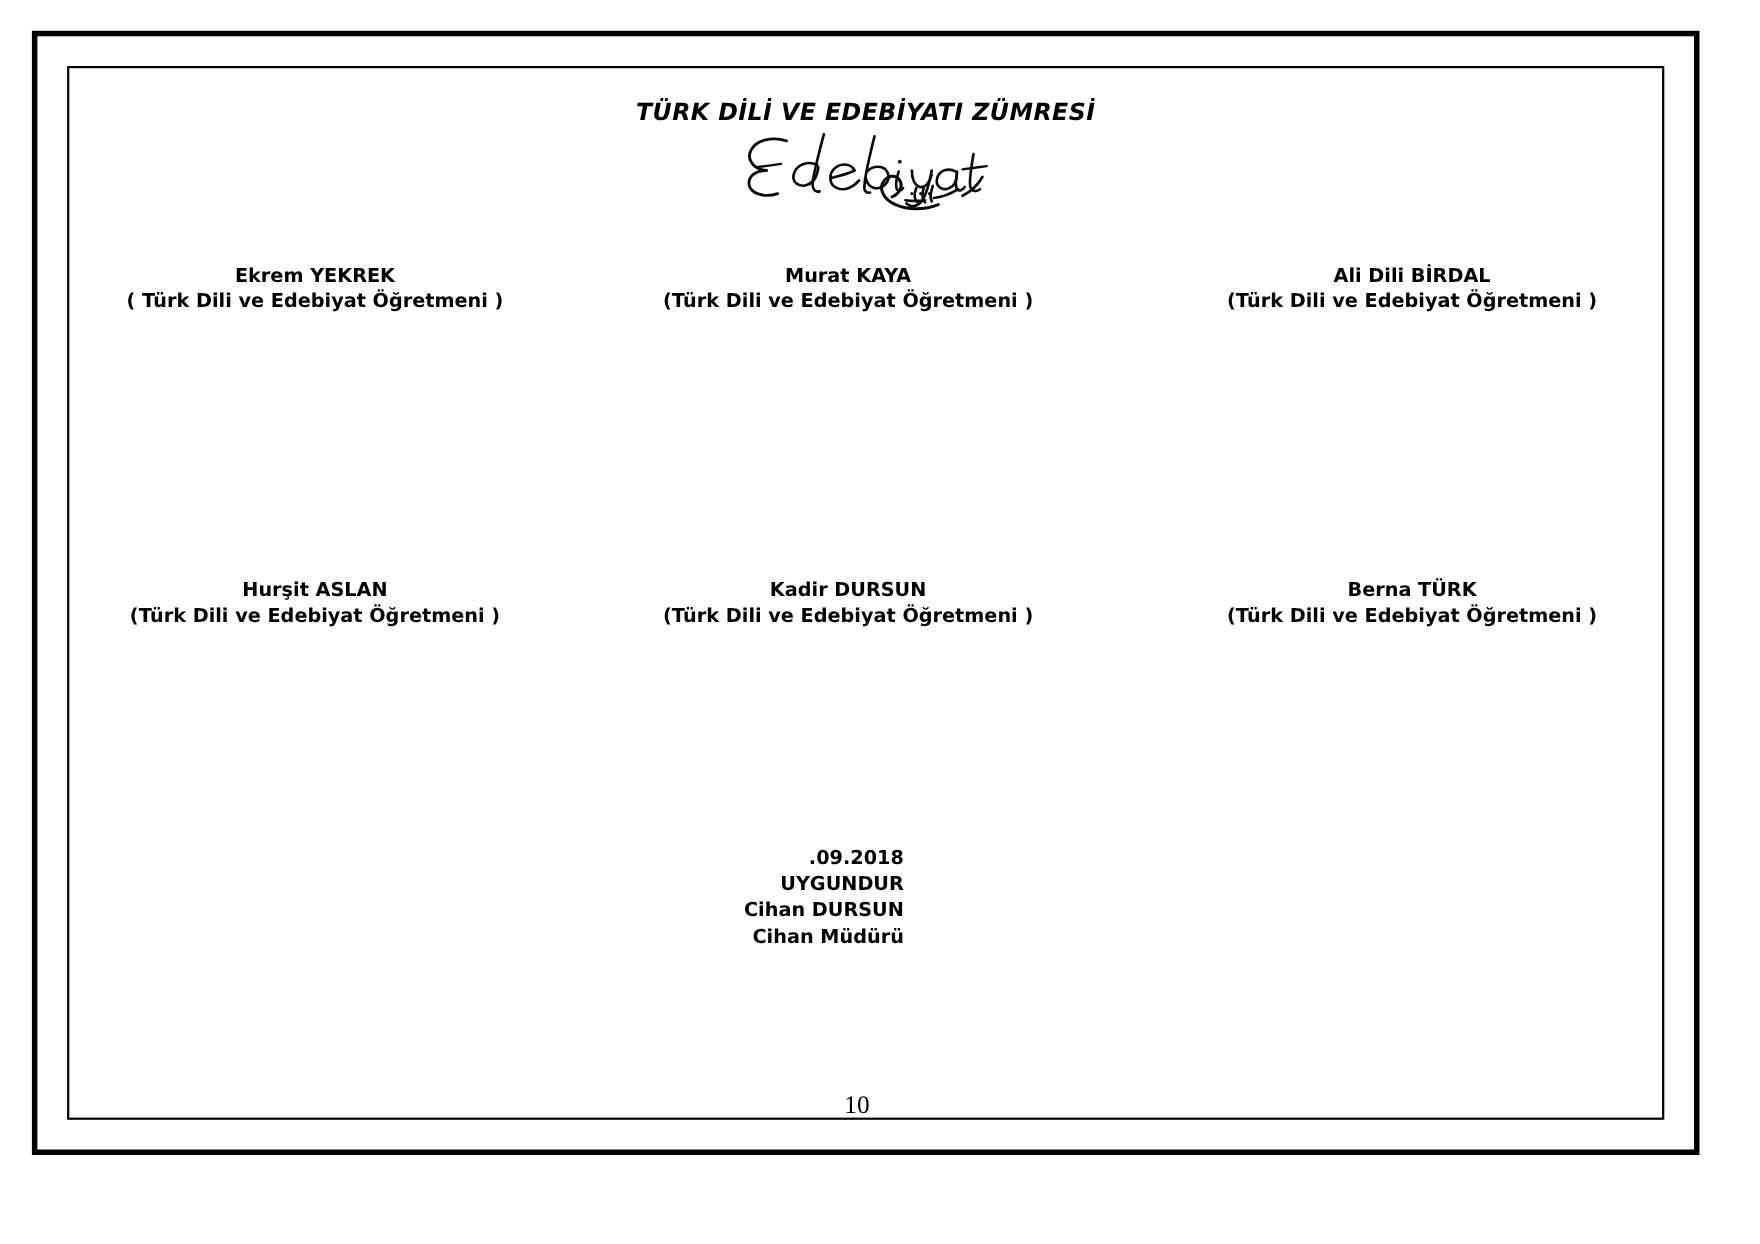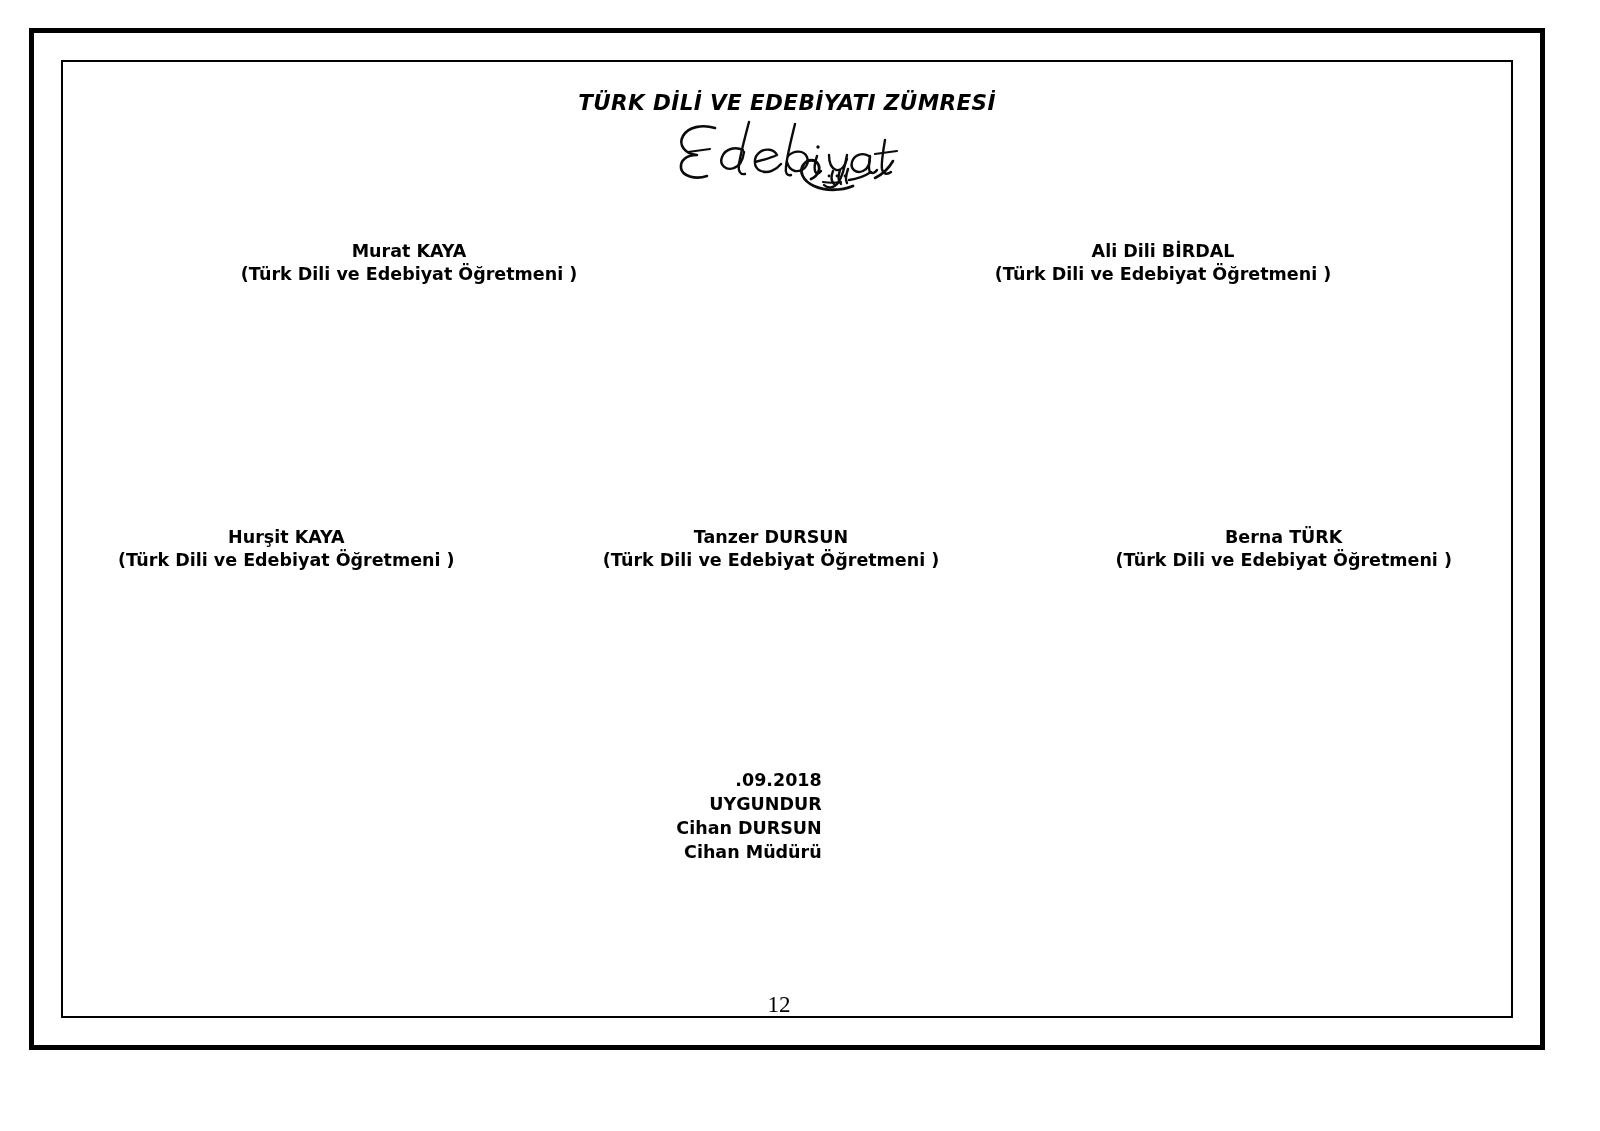--- a/index.html
+++ b/index.html
@@ -197,52 +197,56 @@
               <path d="M196 72 C184 77 168 77 157 72 C146 67 141 57 147 50 C151 45 158 45 161 50 C164 55 161 62 154 65" stroke-width="2.8"></path>
               <path d="M166 68 C172 69 178 69 184 68" stroke-width="2.2"></path>
               <circle cx="172" cy="62" r="1.4" fill="#0b0b0b" stroke="none"></circle>
               <circle cx="180" cy="62" r="1.4" fill="#0b0b0b" stroke="none"></circle>
               <circle cx="188" cy="62" r="1.4" fill="#0b0b0b" stroke="none"></circle>
             </g>
           </svg>
         </div>
 
         <div class="sig-row row-1">
+          <div class="sig-cell col-1">
+            <span class="sig-name">Ekrem YEKREK</span>
+            <span class="sig-role">( Türk Dili ve Edebiyat Öğretmeni )</span>
+          </div>
           <div class="sig-cell col-2">
             <span class="sig-name">Murat KAYA</span>
             <span class="sig-role">(Türk Dili ve Edebiyat Öğretmeni )</span>
           </div>
           <div class="sig-cell col-3">
             <span class="sig-name">Ali Dili BİRDAL</span>
             <span class="sig-role">(Türk Dili ve Edebiyat Öğretmeni )</span>
           </div>
         </div>
 
         <div class="sig-row row-2">
           <div class="sig-cell col-1">
-            <span class="sig-name">Hurşit KAYA</span>
+            <span class="sig-name">Hurşit ASLAN</span>
             <span class="sig-role">(Türk Dili ve Edebiyat Öğretmeni )</span>
           </div>
           <div class="sig-cell col-2">
-            <span class="sig-name">Tanzer DURSUN</span>
+            <span class="sig-name">Kadir DURSUN</span>
             <span class="sig-role">(Türk Dili ve Edebiyat Öğretmeni )</span>
           </div>
           <div class="sig-cell col-3">
             <span class="sig-name">Berna TÜRK</span>
             <span class="sig-role">(Türk Dili ve Edebiyat Öğretmeni )</span>
           </div>
         </div>
 
         <div class="approval">
           <div class="approval-inner">
             <span class="approval-date">.09.2018</span>
             <span>UYGUNDUR</span>
             <span>Cihan DURSUN</span>
             <span>Cihan Müdürü</span>
           </div>
         </div>
 
-        <div class="page-number">12</div>
+        <div class="page-number">10</div>
 
       </div>
     </div>
   </div>
 </div>
 
 </body></html>

